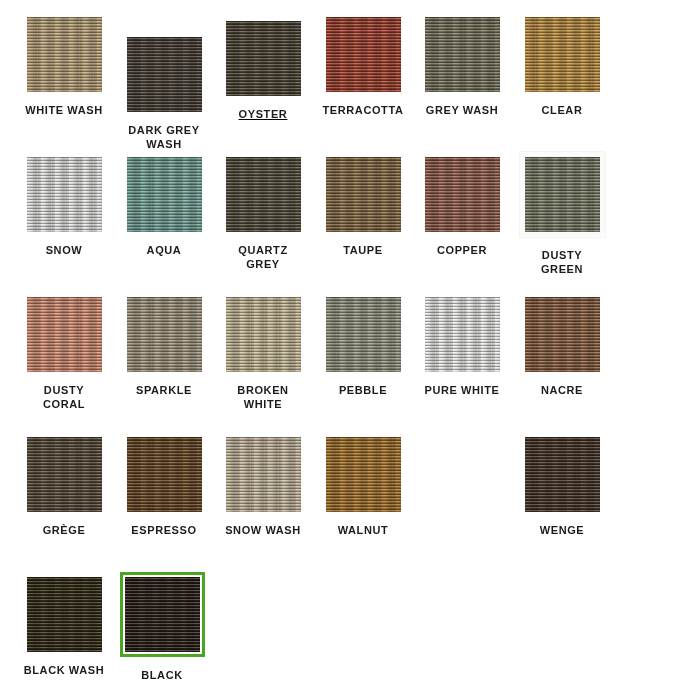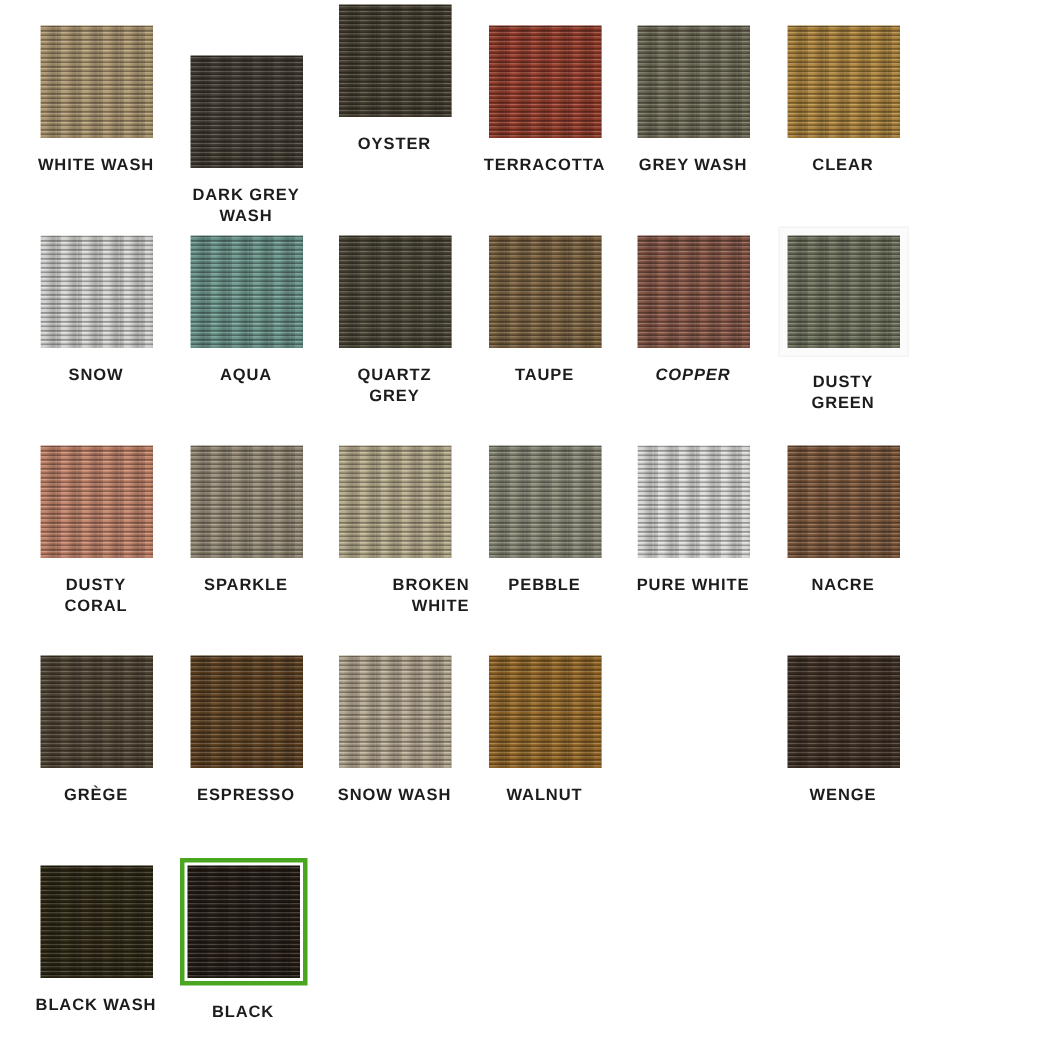--- a/index.html
+++ b/index.html
@@ -143,21 +143,21 @@
       </div>
       <div class="swatch-label" style="color: rgb(28, 28, 28);">WHITE WASH</div>
     </div>
     <div class="swatch-cell" style="left: 114px; top: 17px; margin-top: 20px;">
       <div class="swatch-frame">
         <div class="swatch-tile" style="background-color: rgb(74, 66, 55); box-shadow: rgba(36, 31, 25, 0.333) 0px 0px 14px inset;"></div>
       </div>
       <div class="swatch-label" style="color: rgb(28, 28, 28);">DARK GREY
 WASH</div>
     </div>
-    <div class="swatch-cell" style="left: 213px; top: 3px;">
+    <div class="swatch-cell" style="left: 213px; top: 21px; text-decoration: underline;">
       <div class="swatch-frame">
         <div class="swatch-tile" style="background-color: rgb(79, 71, 55); box-shadow: rgba(42, 37, 28, 0.333) 0px 0px 14px inset;"></div>
       </div>
       <div class="swatch-label" style="color: rgb(28, 28, 28);">OYSTER</div>
     </div>
     <div class="swatch-cell" style="left: 313px; top: 17px;">
       <div class="swatch-frame">
         <div class="swatch-tile" style="background-color: rgb(166, 67, 47); box-shadow: rgba(107, 36, 24, 0.333) 0px 0px 14px inset;"></div>
       </div>
       <div class="swatch-label" style="color: rgb(28, 28, 28);">TERRACOTTA</div>
@@ -192,21 +192,21 @@
       </div>
       <div class="swatch-label" style="color: rgb(28, 28, 28);">QUARTZ
 GREY</div>
     </div>
     <div class="swatch-cell" style="left: 313px; top: 157px;">
       <div class="swatch-frame">
         <div class="swatch-tile" style="background-color: rgb(139, 110, 72); box-shadow: rgba(85, 63, 35, 0.333) 0px 0px 14px inset;"></div>
       </div>
       <div class="swatch-label" style="color: rgb(28, 28, 28);">TAUPE</div>
     </div>
-    <div class="swatch-cell" style="left: 412px; top: 157px; font-style: italic;">
+    <div class="swatch-cell" style="left: 412px; top: 157px;">
       <div class="swatch-frame">
         <div class="swatch-tile" style="background-color: rgb(151, 97, 79); box-shadow: rgba(94, 54, 42, 0.333) 0px 0px 14px inset;"></div>
       </div>
       <div class="swatch-label" style="color: rgb(28, 28, 28);">COPPER</div>
     </div>
     <div class="swatch-cell" style="left: 512px; top: 157px;">
       <div class="swatch-frame halo">
         <div class="swatch-tile" style="background-color: rgb(123, 128, 104); box-shadow: rgba(78, 83, 64, 0.333) 0px 0px 14px inset;"></div>
       </div>
       <div class="swatch-label" style="color: rgb(28, 28, 28);">DUSTY
@@ -222,21 +222,21 @@
     <div class="swatch-cell" style="left: 114px; top: 297px;">
       <div class="swatch-frame">
         <div class="swatch-tile" style="background-color: rgb(167, 156, 133); box-shadow: rgba(109, 100, 80, 0.333) 0px 0px 14px inset;"></div>
       </div>
       <div class="swatch-label" style="color: rgb(28, 28, 28);">SPARKLE</div>
     </div>
     <div class="swatch-cell" style="left: 213px; top: 297px;">
       <div class="swatch-frame">
         <div class="swatch-tile" style="background-color: rgb(205, 193, 158); box-shadow: rgba(150, 138, 104, 0.333) 0px 0px 14px inset;"></div>
       </div>
-      <div class="swatch-label" style="color: rgb(28, 28, 28); text-align: right;">BROKEN
+      <div class="swatch-label" style="color: rgb(28, 28, 28);">BROKEN
 WHITE</div>
     </div>
     <div class="swatch-cell" style="left: 313px; top: 297px;">
       <div class="swatch-frame">
         <div class="swatch-tile" style="background-color: rgb(154, 153, 133); box-shadow: rgba(99, 98, 83, 0.333) 0px 0px 14px inset;"></div>
       </div>
       <div class="swatch-label" style="color: rgb(28, 28, 28);">PEBBLE</div>
     </div>
     <div class="swatch-cell" style="left: 412px; top: 297px;">
       <div class="swatch-frame">

